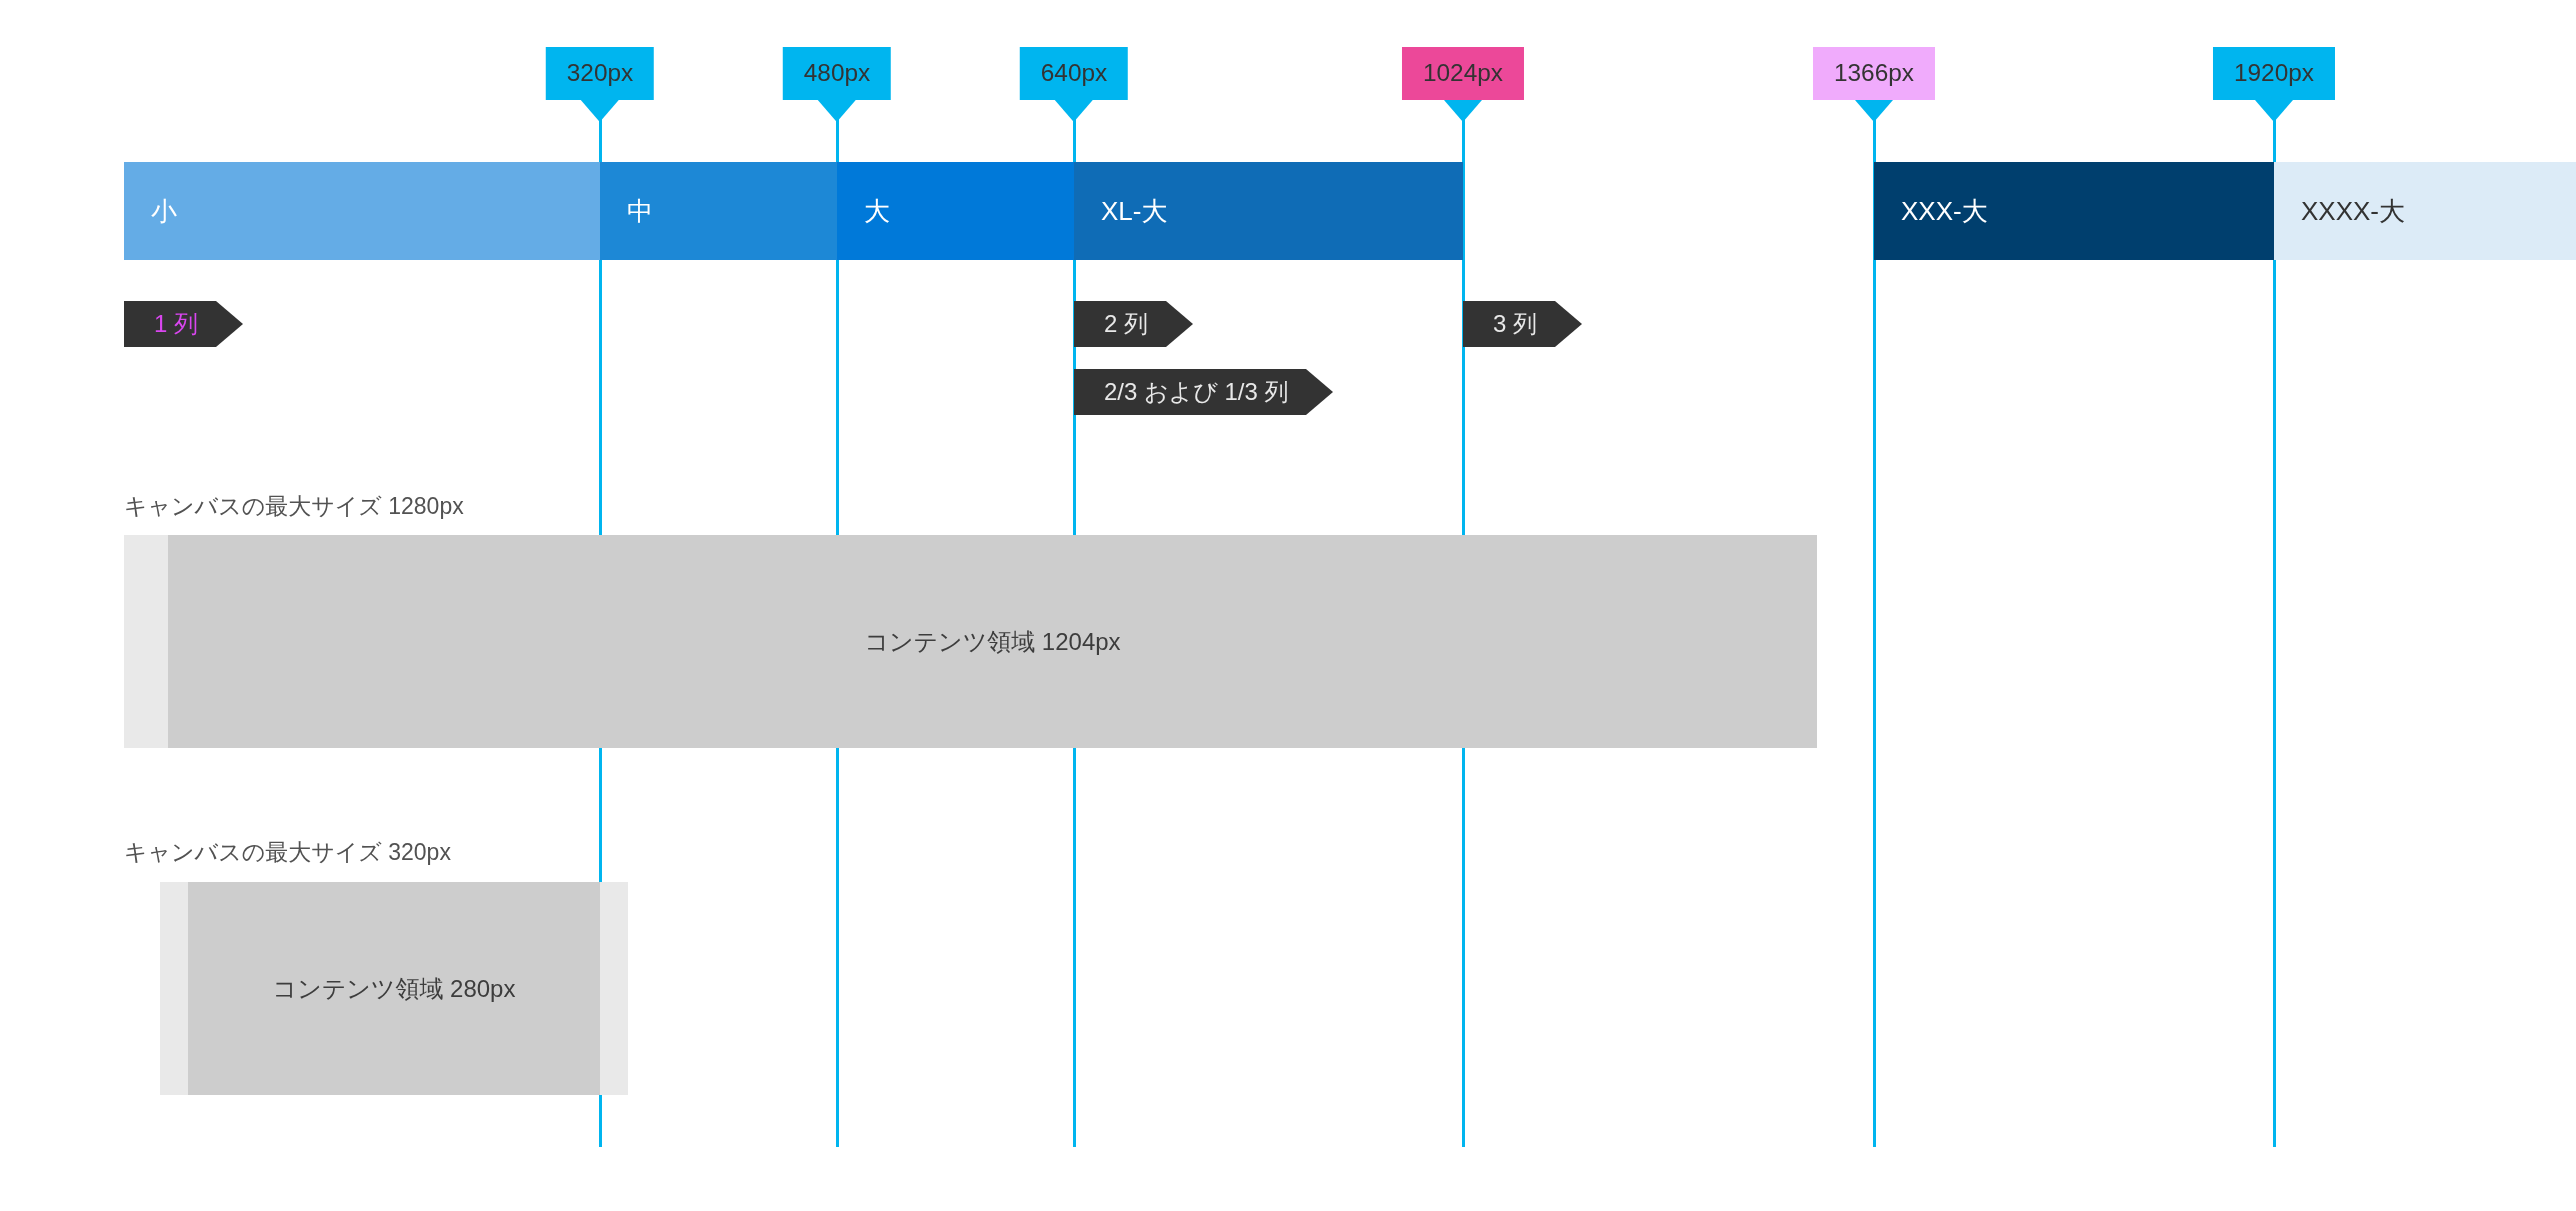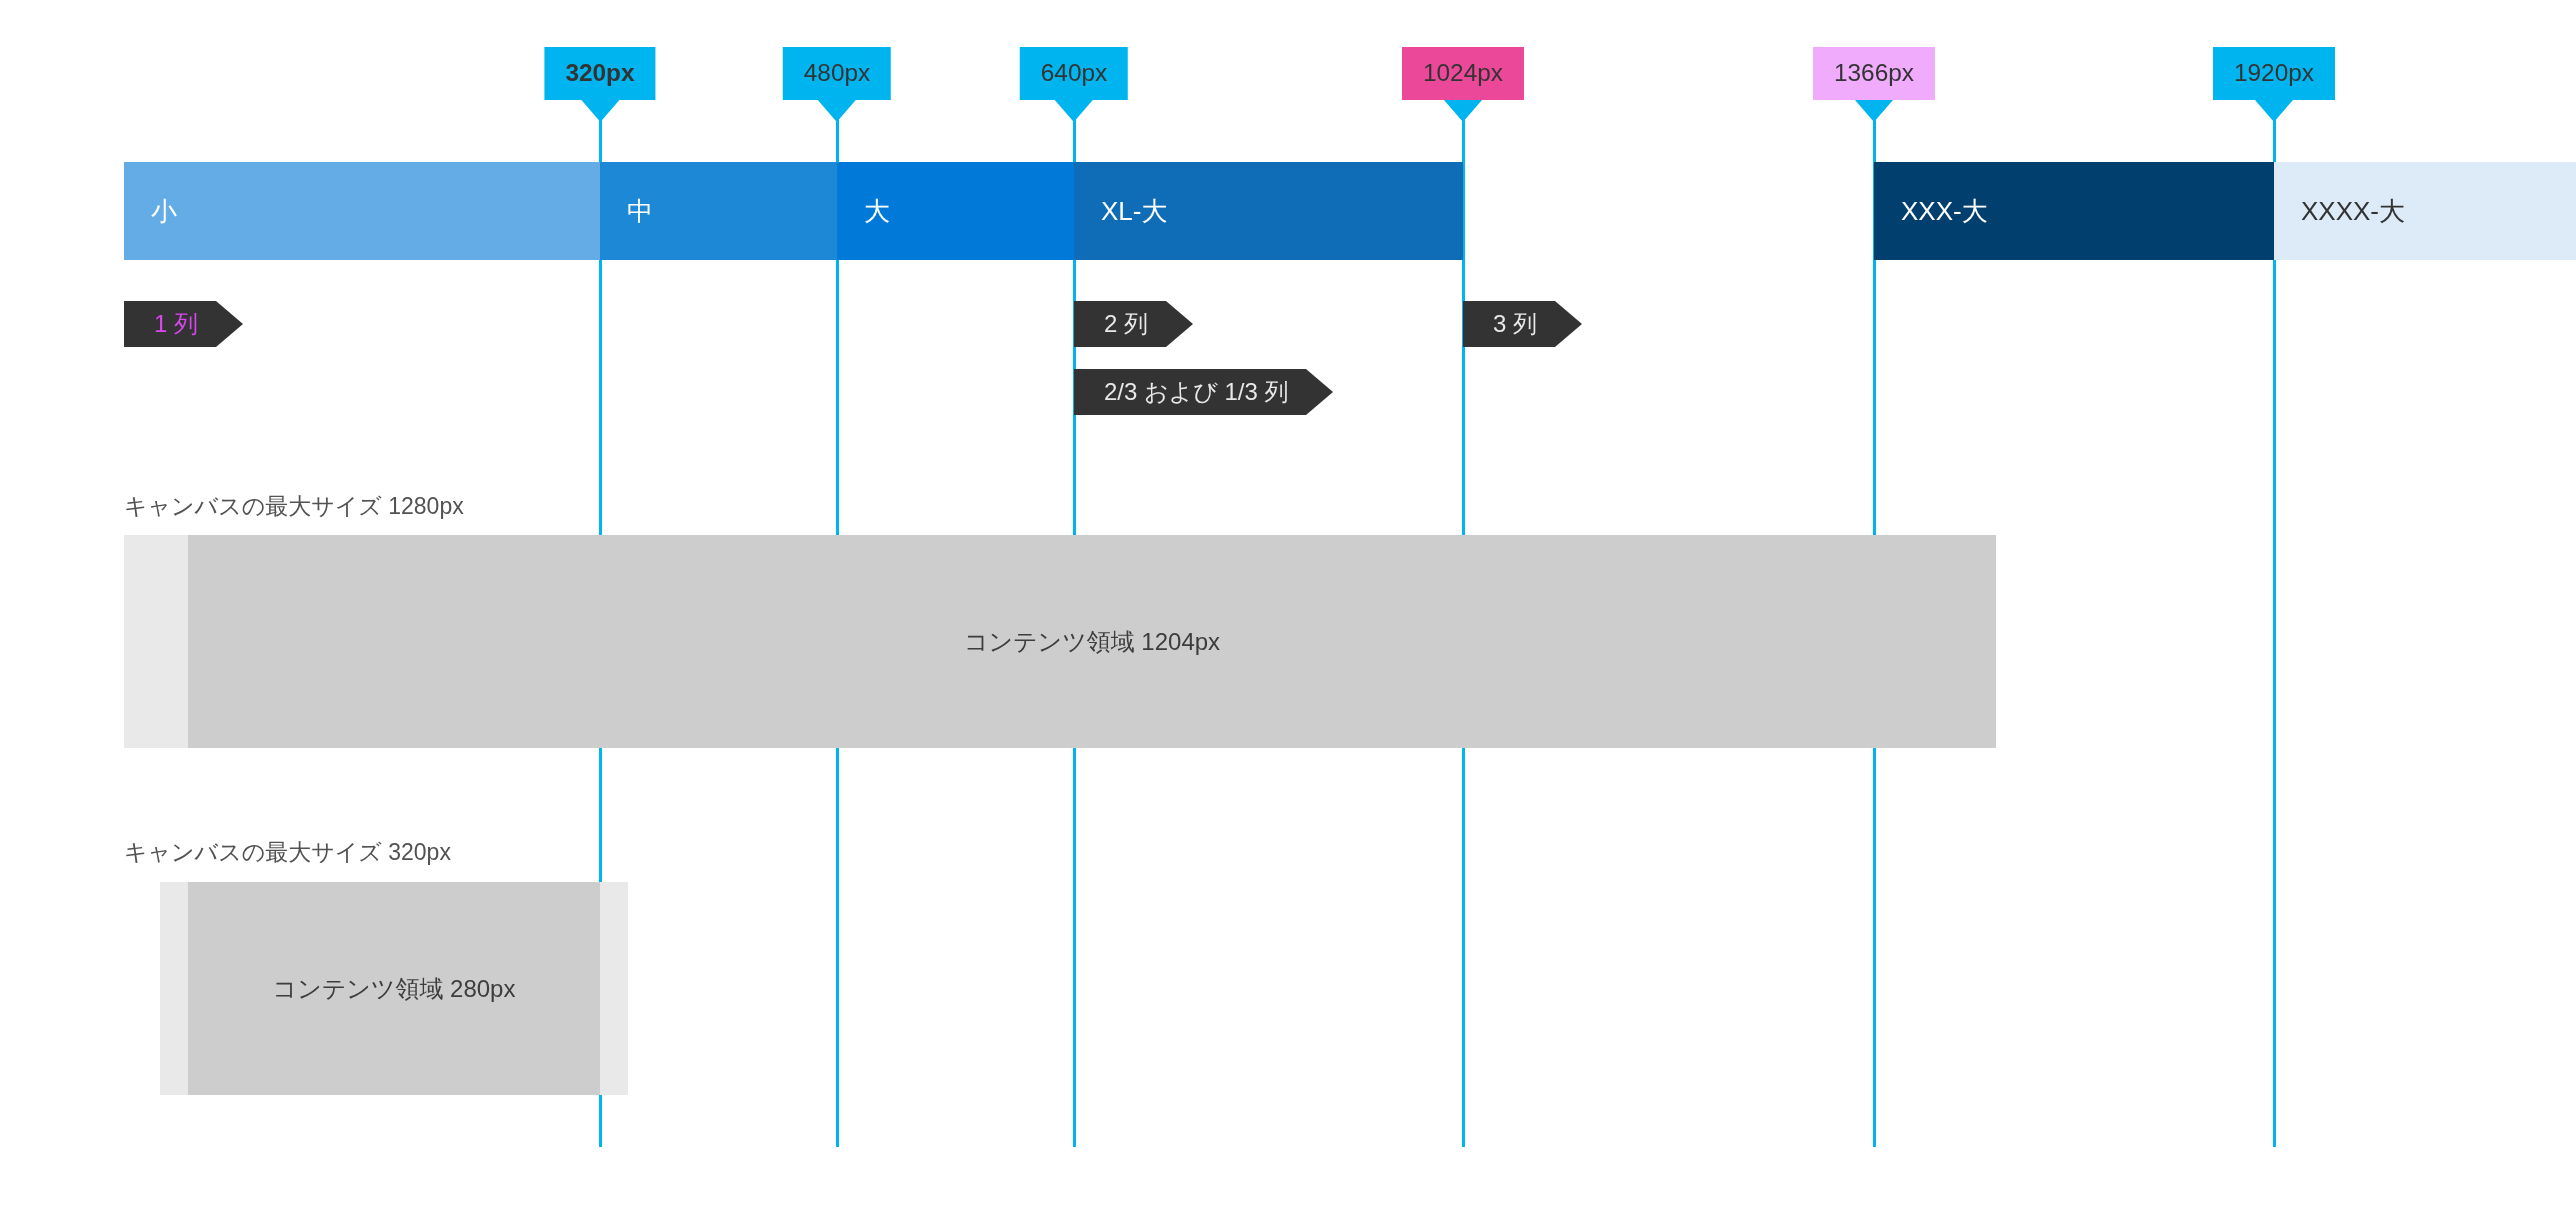--- a/index.html
+++ b/index.html
@@ -71,21 +71,21 @@
       <div class="guide" style="left: 599px; top: 47px; height: 1100px; background: rgb(0, 181, 239);"></div>
       <div class="guide" style="left: 836px; top: 47px; height: 1100px; background: rgb(0, 181, 239);"></div>
       <div class="guide" style="left: 1073px; top: 47px; height: 1100px; background: rgb(0, 181, 239);"></div>
       <div class="guide" style="left: 1462px; top: 47px; height: 1100px; background: rgb(0, 181, 239);"></div>
       <div class="guide" style="left: 1873px; top: 47px; height: 1100px; background: rgb(0, 181, 239);"></div>
       <div class="guide" style="left: 2273px; top: 47px; height: 1100px; background: rgb(0, 181, 239);"></div>
     </div>
 
   <div id="callouts">
       <div class="bp" style="left: 600px; top: 47px;">
-        <div class="bp-box" style="background: rgb(0, 181, 239); color: rgb(51, 51, 51); font-weight: bold;">320px</div>
+        <div class="bp-box" style="background: rgb(0, 181, 239); color: rgb(51, 51, 51);">320px</div>
         <div class="bp-tail" style="border-top-color: rgb(0, 181, 239);"></div>
       </div>
       <div class="bp" style="left: 837px; top: 47px;">
         <div class="bp-box" style="background: rgb(0, 181, 239); color: rgb(51, 51, 51);">480px</div>
         <div class="bp-tail" style="border-top-color: rgb(0, 181, 239);"></div>
       </div>
       <div class="bp" style="left: 1074px; top: 47px;">
         <div class="bp-box" style="background: rgb(0, 181, 239); color: rgb(51, 51, 51);">640px</div>
         <div class="bp-tail" style="border-top-color: rgb(0, 181, 239);"></div>
       </div>
@@ -139,21 +139,21 @@
       </div>
       <div class="tag" style="left: 1463px; top: 301px; background: rgb(51, 51, 51);">
         <span class="tag-text" style="color: rgb(232, 232, 232);">3 列</span>
         <span class="tag-point" style="border-left-color: rgb(51, 51, 51);"></span>
       </div>
     </div>
 
   <div id="canvases">
       <div class="cap" style="left: 124px; top: 491px; color: rgb(82, 82, 82);">キャンバスの最大サイズ 1280px</div>
       <div class="canvas" style="left: 124px; top: 535px; width: 1620px; height: 213px; background: rgb(233, 233, 233);">
-        <div class="content" style="left: 64px; width: 1808px; background: rgb(205, 205, 205);">
+        <div class="content" style="left: 44px; width: 1649px; background: rgb(205, 205, 205);">
           <span class="content-label">コンテンツ領域 1204px</span>
         </div>
       </div>
       <div class="cap" style="left: 124px; top: 837px; color: rgb(82, 82, 82);">キャンバスの最大サイズ 320px</div>
       <div class="canvas" style="left: 124px; top: 882px; width: 468px; height: 213px; background: rgb(233, 233, 233); margin-left: 36px;">
         <div class="content" style="left: 28px; width: 412px; background: rgb(205, 205, 205);">
           <span class="content-label">コンテンツ領域 280px</span>
         </div>
       </div>
     </div>

